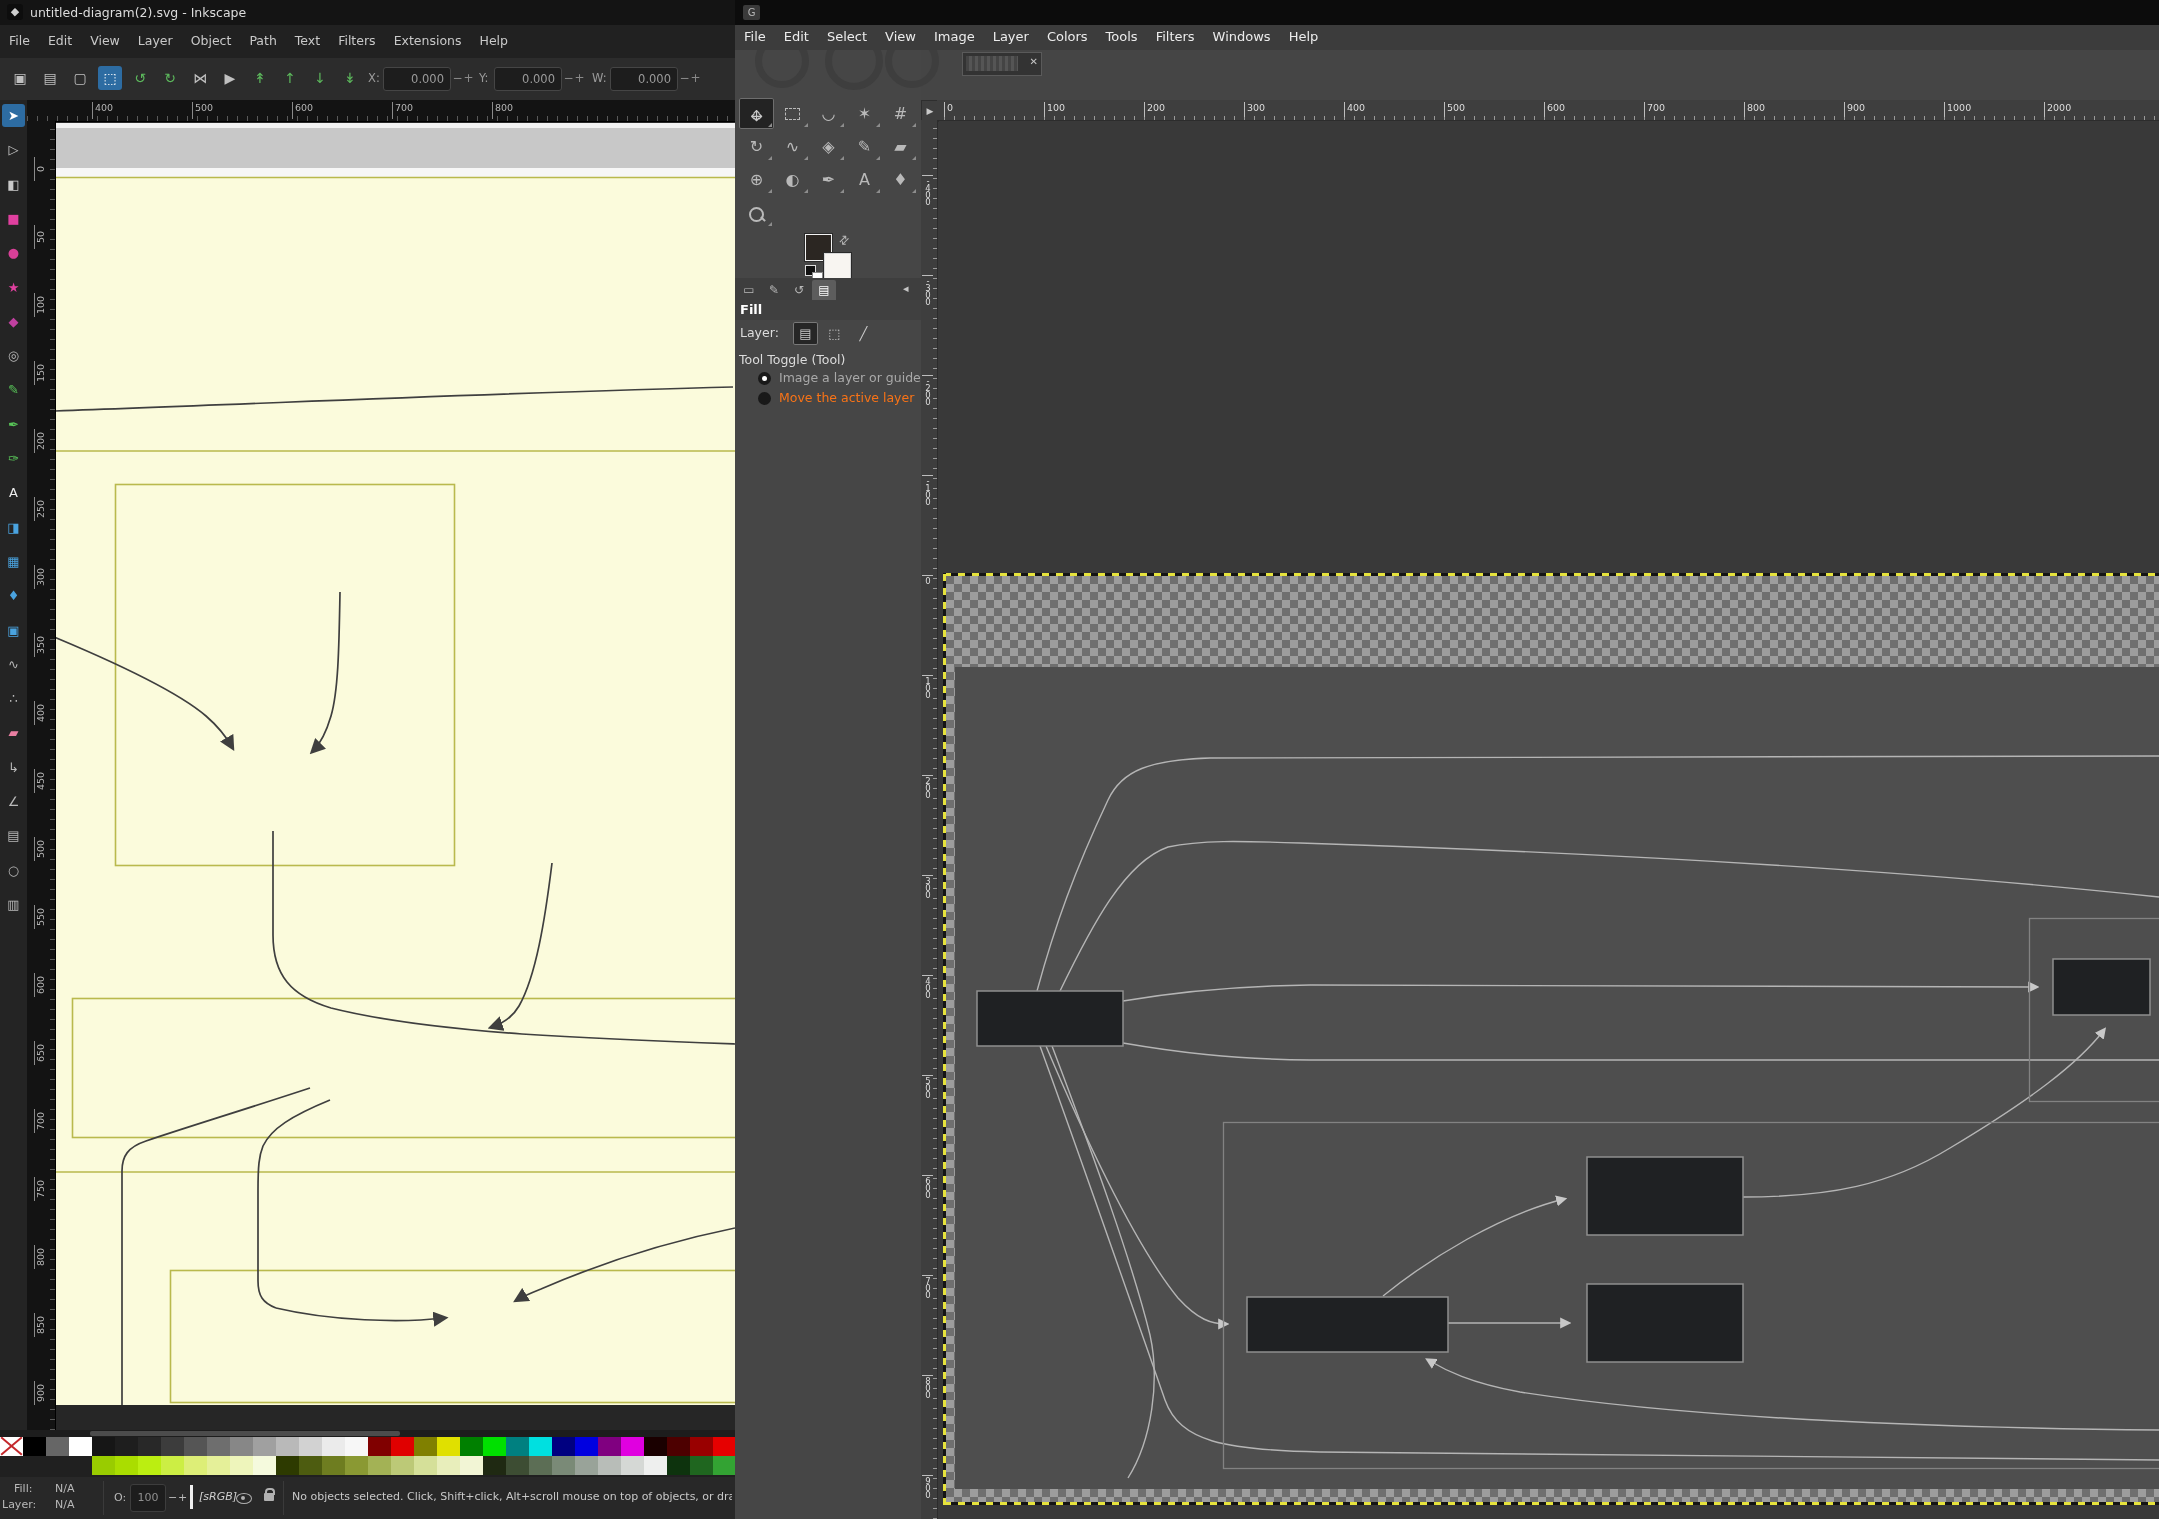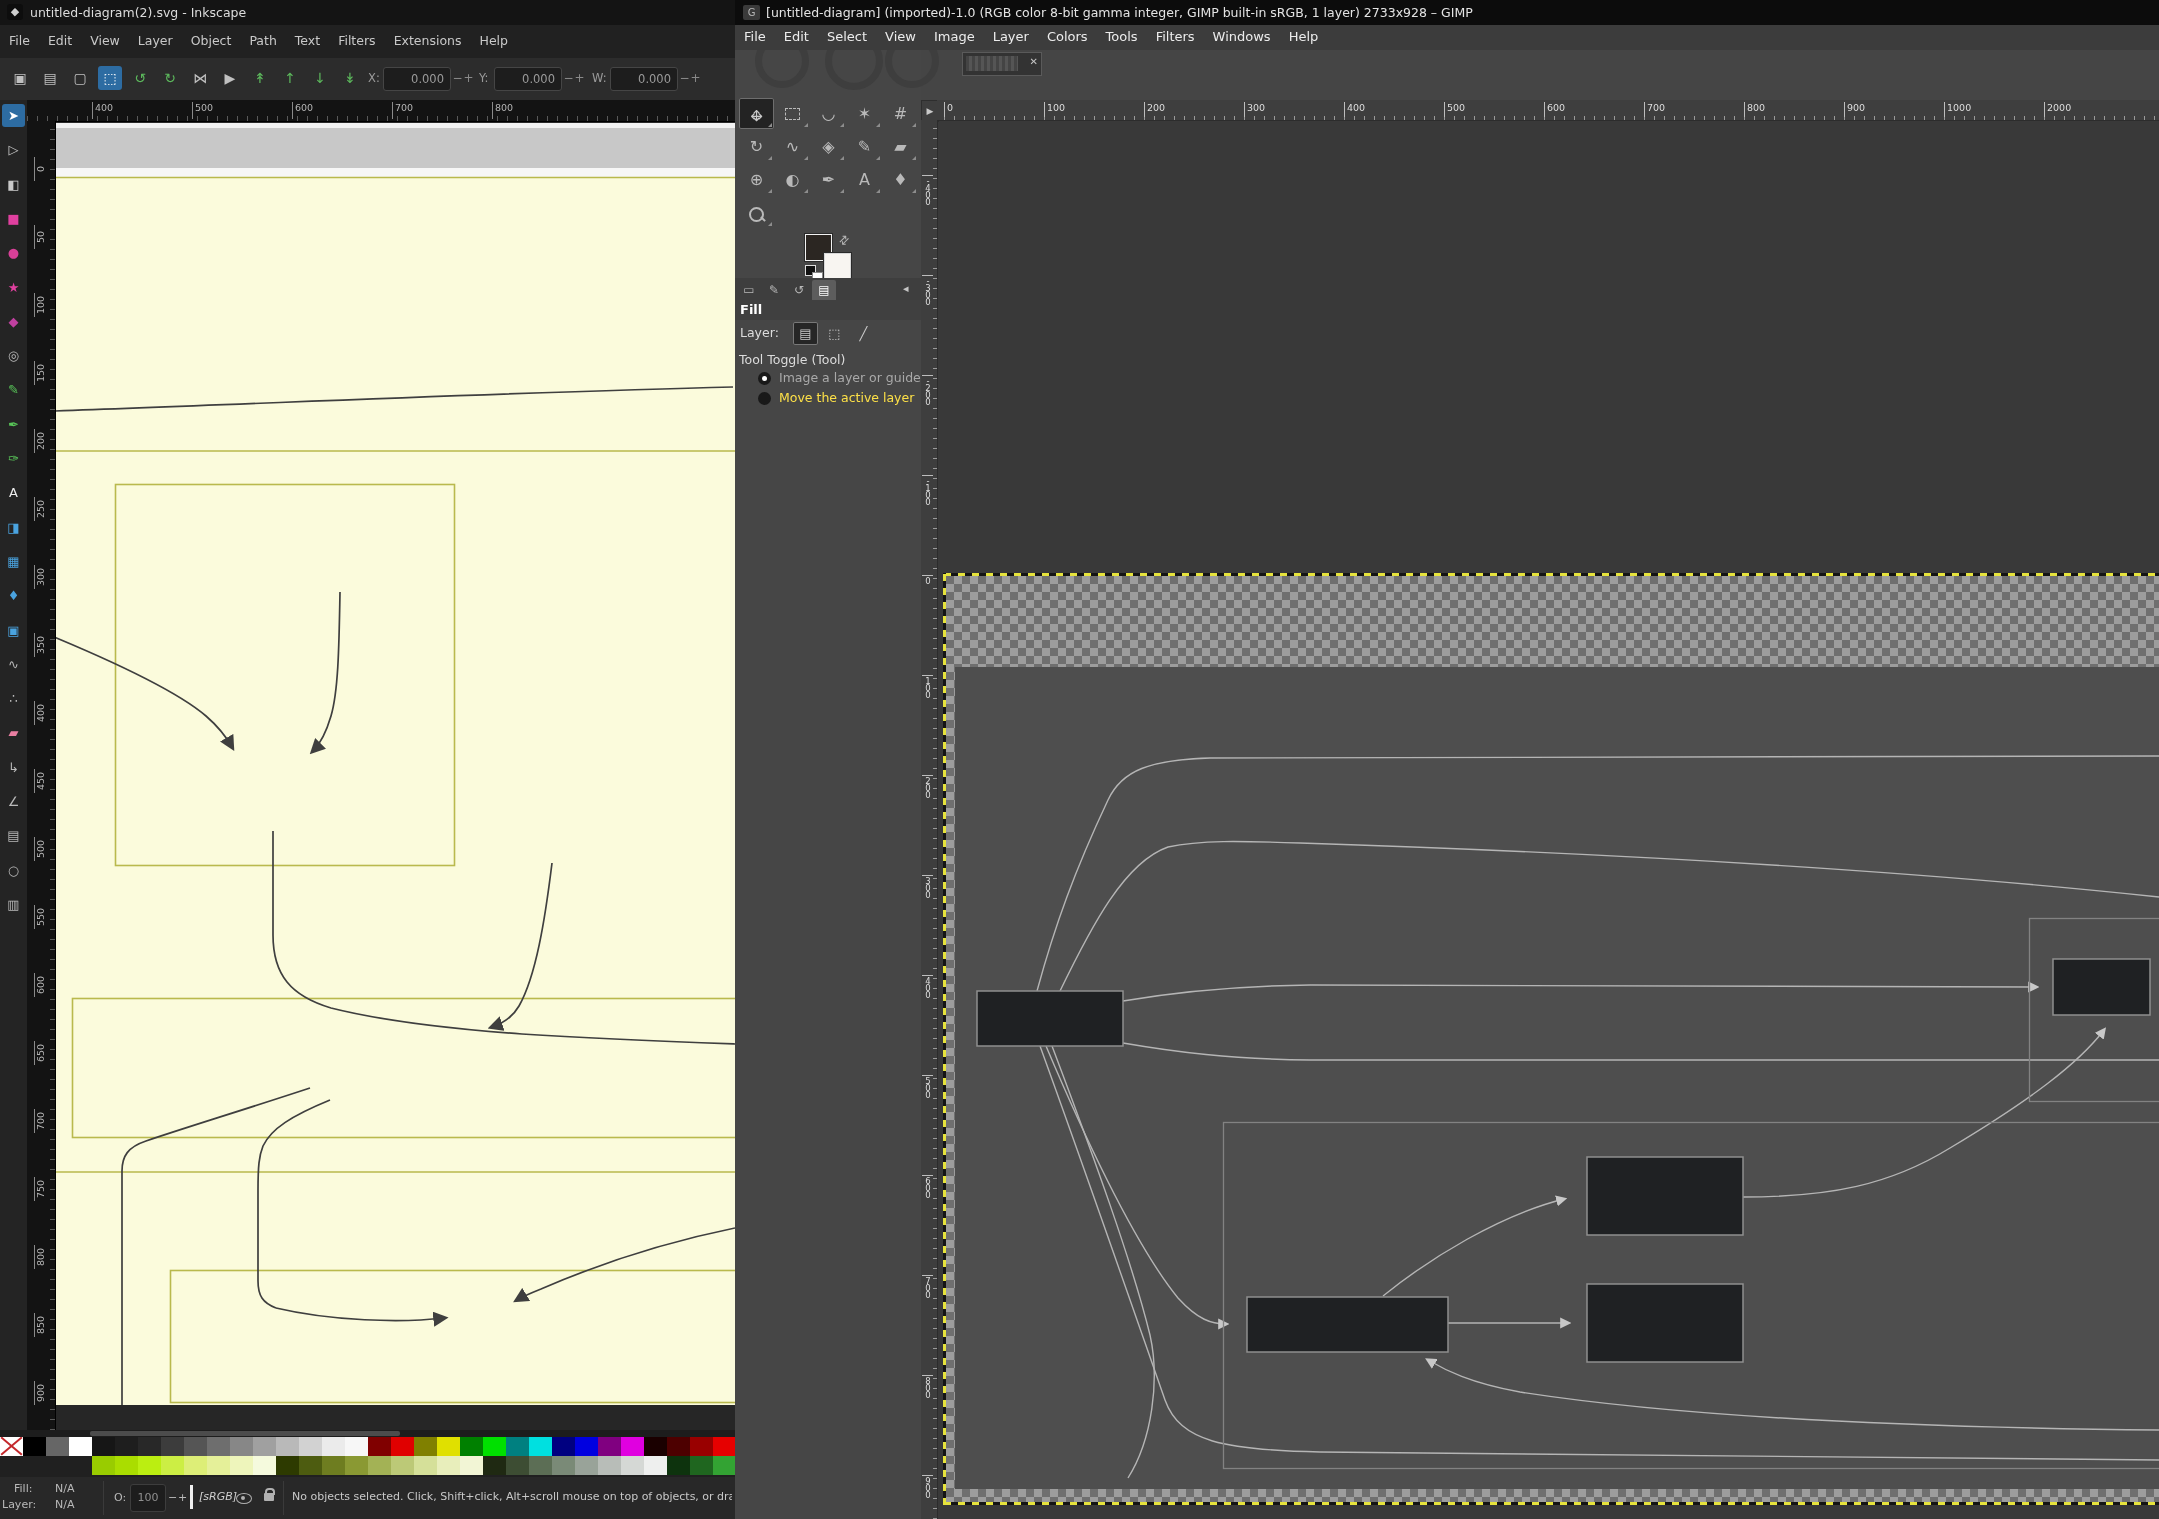--- a/index.html
+++ b/index.html
@@ -402,21 +402,20 @@
       <div class="gtool" style="left: 4px; top: 114px;"><span>⊕</span></div>
       <div class="gtool" style="left: 40px; top: 114px;"><span>◐</span></div>
       <div class="gtool" style="left: 76px; top: 114px;"><span>✒</span></div>
       <div class="gtool" style="left: 112px; top: 114px;"><span>A</span></div>
       <div class="gtool" style="left: 148px; top: 114px;"><span>♦</span></div>
       <div class="gtool" style="left: 4px; top: 147px;"><span class="i-zoom"></span></div>
     </div>
 
   <div id="gimp-title" class="abs">
     <span class="app-icon">G</span>
-    <span class="t">[untitled-diagram] (imported)-1.0 (RGB color 8-bit gamma integer, GIMP built-in sRGB, 1 layer) 2733x928 – GIMP</span>
   </div>
   <div id="gimp-menu" class="abs"><span class="menu-item">File</span><span class="menu-item">Edit</span><span class="menu-item">Select</span><span class="menu-item">View</span><span class="menu-item">Image</span><span class="menu-item">Layer</span><span class="menu-item">Colors</span><span class="menu-item">Tools</span><span class="menu-item">Filters</span><span class="menu-item">Windows</span><span class="menu-item">Help</span></div>
 
   <div id="gimp-tab" class="abs">
     <span class="thumb"></span>
     <span class="x">✕</span>
   </div>
 
   <div id="fg-swatch" class="abs"></div>
   <div id="bg-swatch" class="abs"></div>
@@ -435,21 +434,21 @@
   <div id="move-row" class="abs">
     <span style="position:absolute;left:5px;top:3px;">Layer:</span>
   <div class="mode-btn sel" style="left: 58px;">▤</div>
       <div class="mode-btn" style="left: 87px;">⬚</div>
       <div class="mode-btn" style="left: 116px;">╱</div>
     </div>
   <div id="toggle-label" class="abs">Tool Toggle  (Tool)</div>
   <span class="radio on abs" style="left:758px;top:372px;"></span>
   <span class="radio-label abs" style="left:779px;top:370px;color:#a9a9a9;">Image a layer or guide</span>
   <span class="radio abs" style="left:758px;top:392px;"></span>
-  <span class="radio-label abs" style="left:779px;top:390px;color:#fde047;">Move the active layer</span>
+  <span class="radio-label abs" style="left:779px;top:390px;color:#f97316;">Move the active layer</span>
 
   <div id="gimp-ruler-corner" class="abs">▶</div>
   <div id="gimp-hruler" class="abs">
       <span class="ghr-label" style="left: 7px;">0</span>
       <span class="ghr-label" style="left: 107px;">100</span>
       <span class="ghr-label" style="left: 207px;">200</span>
       <span class="ghr-label" style="left: 307px;">300</span>
       <span class="ghr-label" style="left: 407px;">400</span>
       <span class="ghr-label" style="left: 507px;">500</span>
       <span class="ghr-label" style="left: 607px;">600</span>

